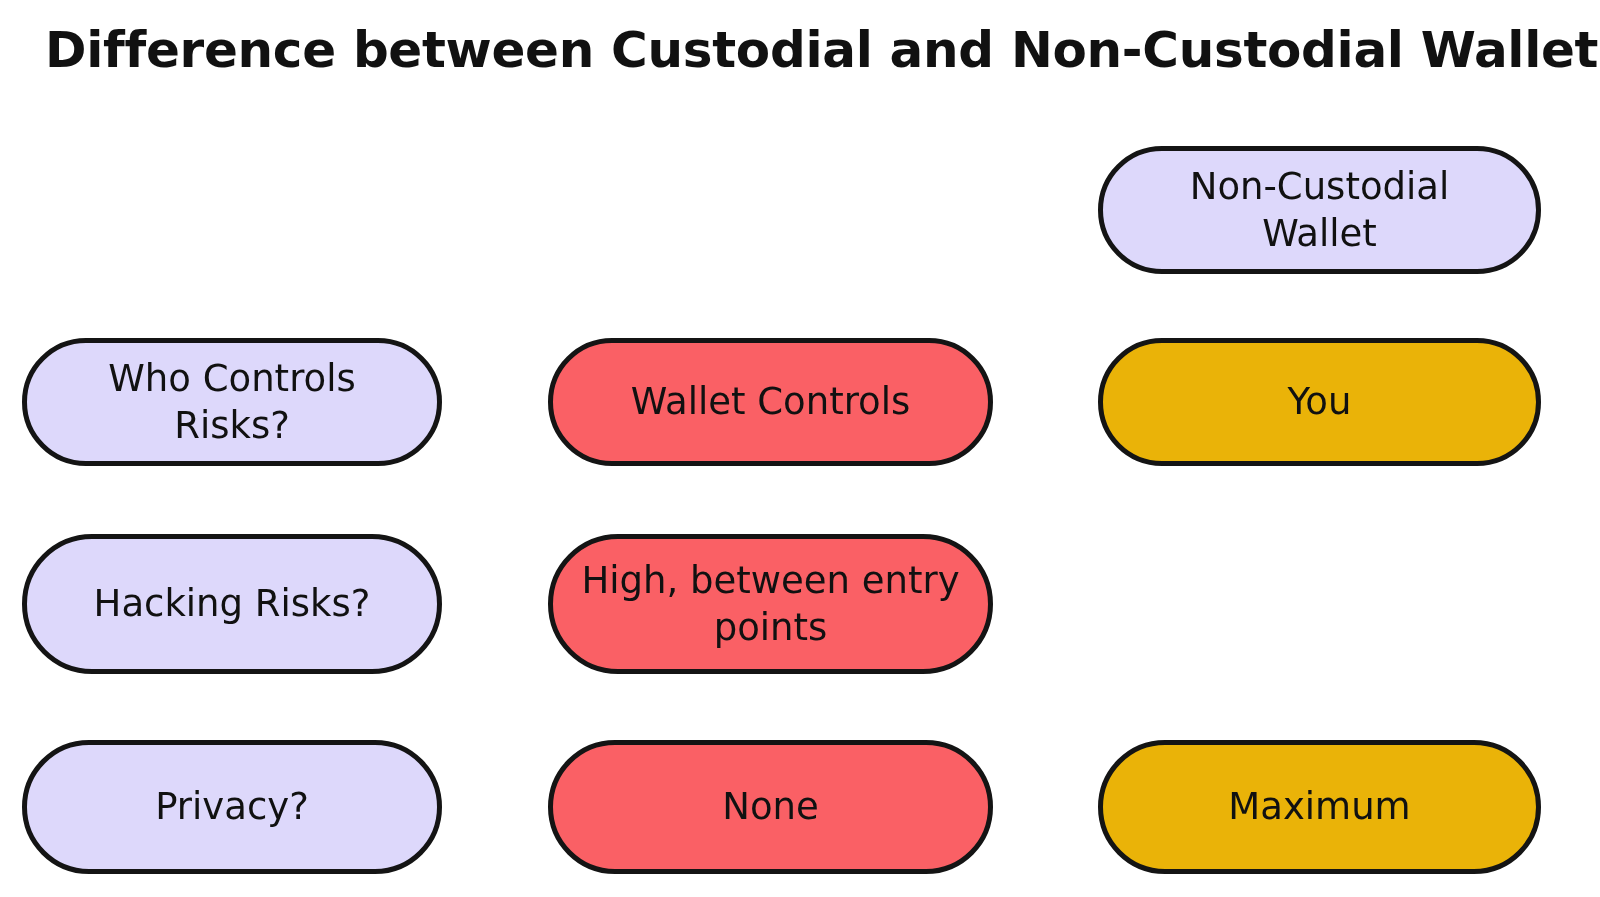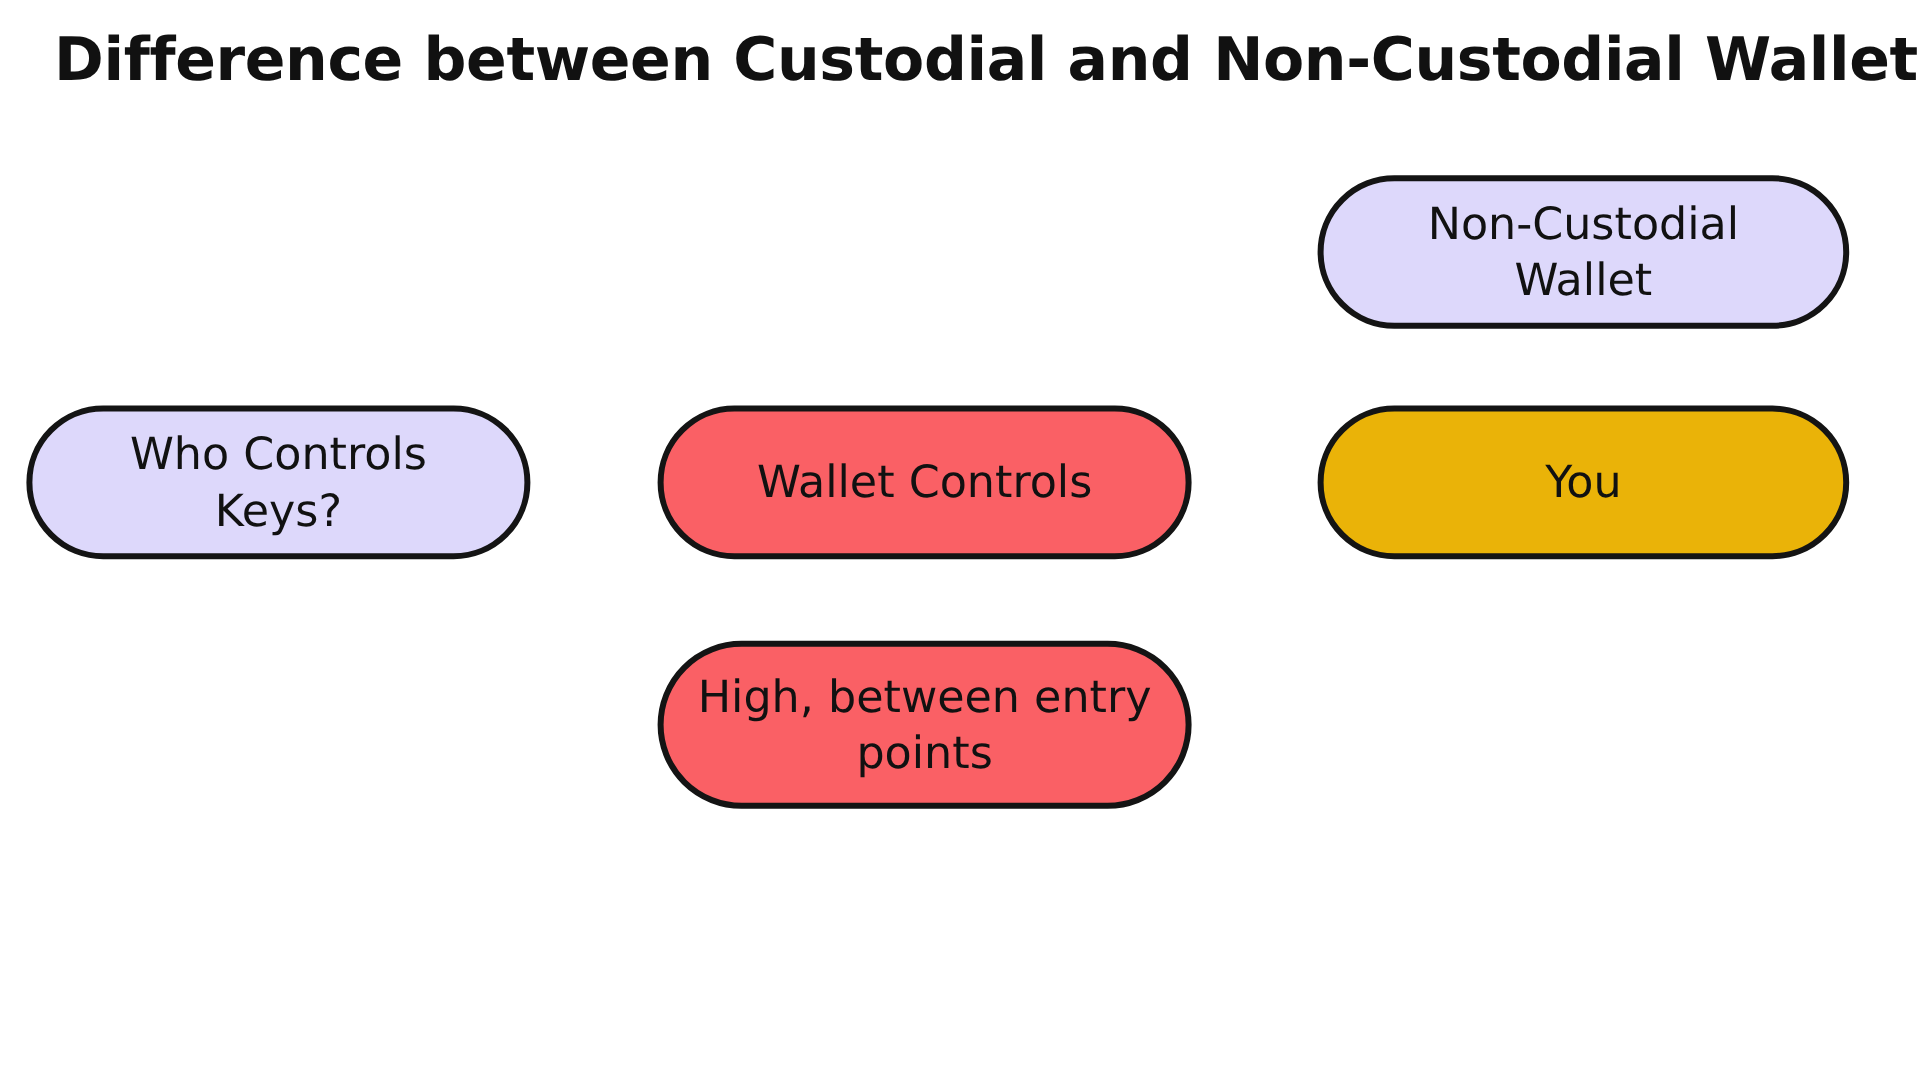--- a/index.html
+++ b/index.html
@@ -106,39 +106,61 @@
       <div class="cell col-2">
         <div class="pill lavender">
           <span class="txt">Non-Custodial Wallet</span>
         </div>
       </div>
     </div>
 
     <div class="row row-1">
       <div class="cell col-0">
         <div class="pill lavender">
-          <span class="txt">Who Controls Keys?</span>
+          <span class="txt">Who Controls Risks?</span>
         </div>
       </div>
       <div class="cell col-1">
         <div class="pill red">
           <span class="txt">Wallet Controls</span>
         </div>
       </div>
       <div class="cell col-2">
         <div class="pill green">
           <span class="txt">You</span>
         </div>
       </div>
     </div>
 
     <div class="row row-2">
+      <div class="cell col-0">
+        <div class="pill lavender">
+          <span class="txt">Hacking Risks?</span>
+        </div>
+      </div>
       <div class="cell col-1">
         <div class="pill red">
           <span class="txt">High, between entry
 points</span>
         </div>
       </div>
     </div>
 
+    <div class="row row-3">
+      <div class="cell col-0">
+        <div class="pill lavender">
+          <span class="txt">Privacy?</span>
+        </div>
+      </div>
+      <div class="cell col-1">
+        <div class="pill red">
+          <span class="txt">None</span>
+        </div>
+      </div>
+      <div class="cell col-2">
+        <div class="pill green">
+          <span class="txt">Maximum</span>
+        </div>
+      </div>
+    </div>
 
   </div>
 </div>
 
 </body></html>

